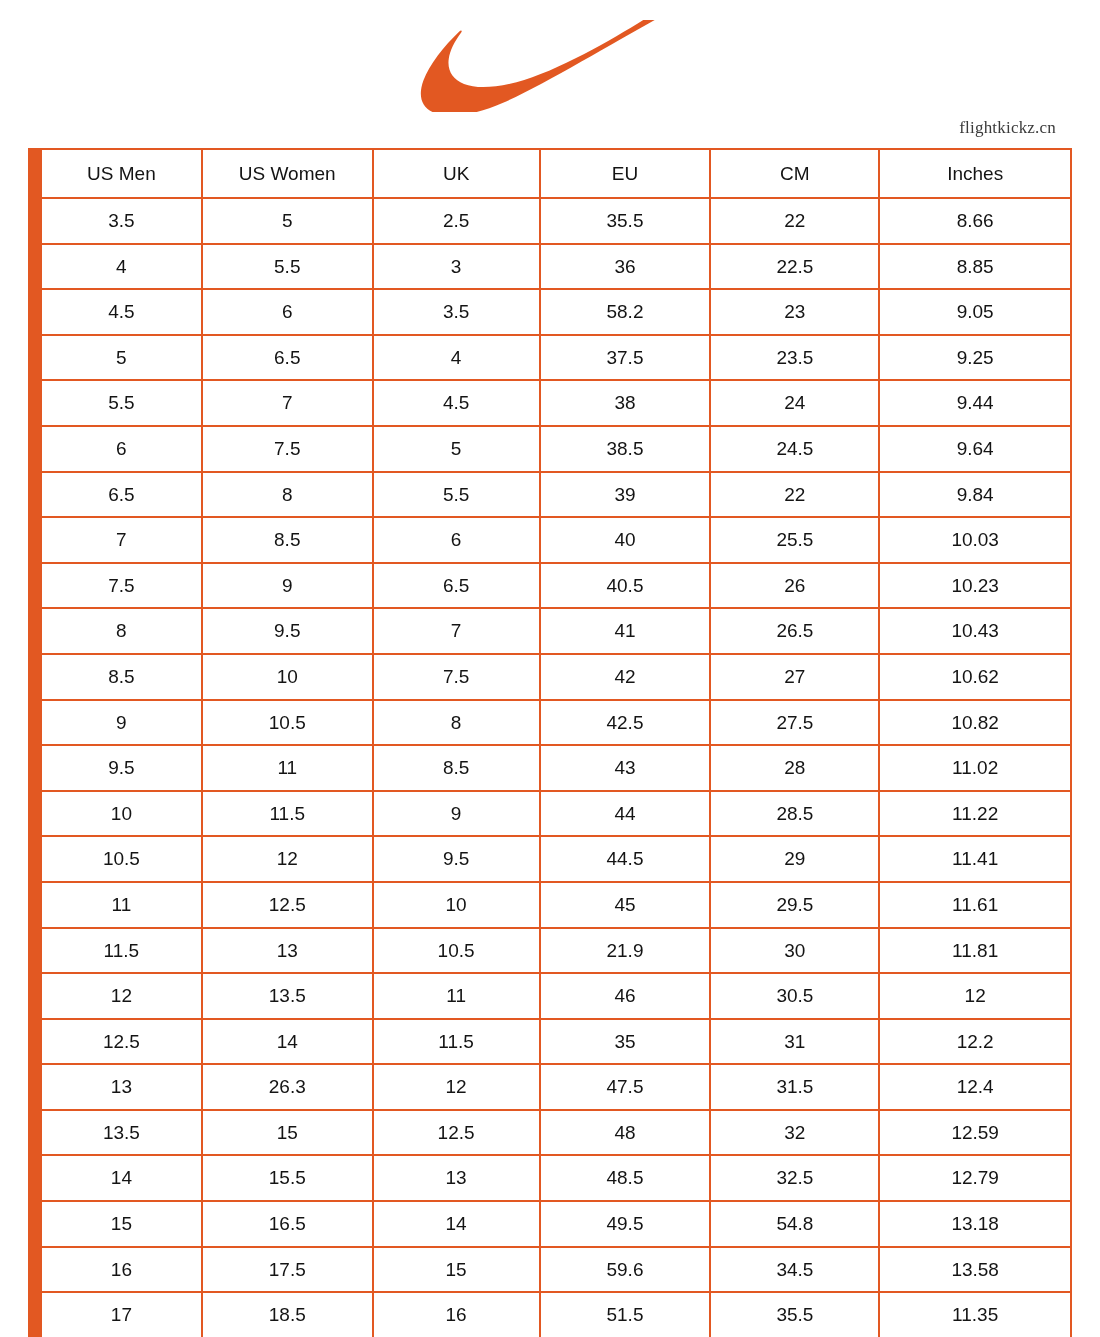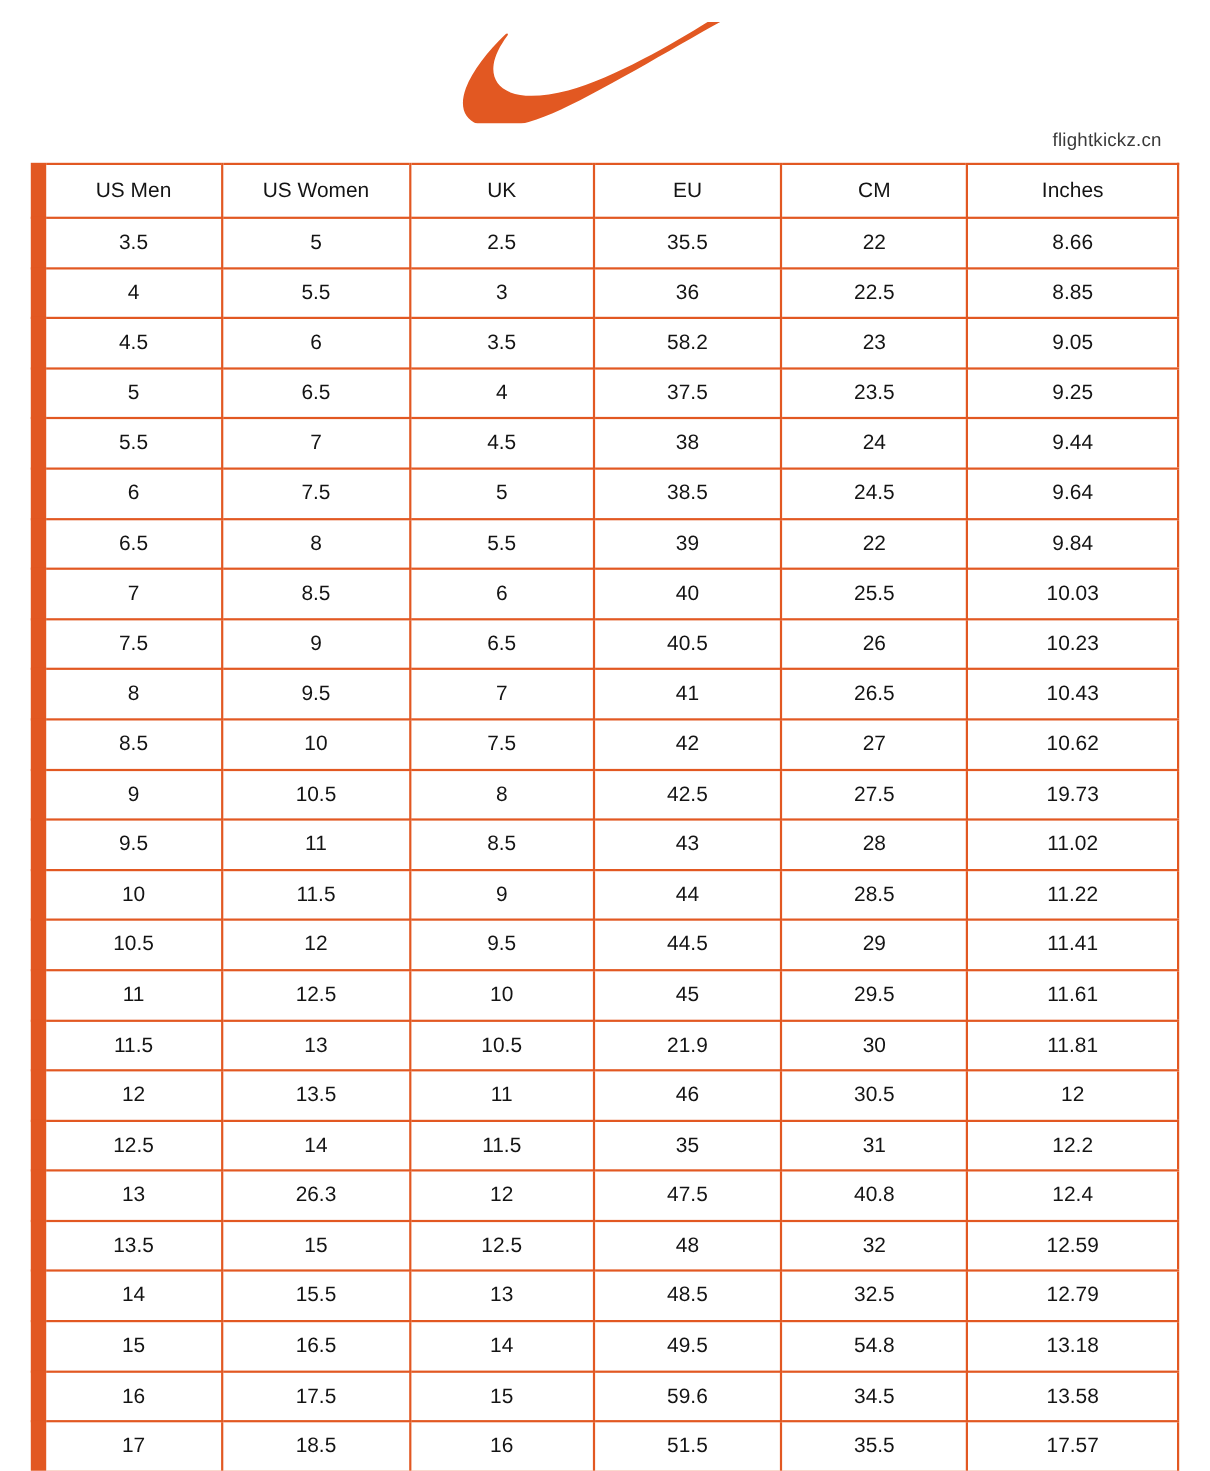--- a/index.html
+++ b/index.html
@@ -35,21 +35,21 @@
     display: block;
   }
   
   .watermark {
     position: absolute;
     top: 118px;
     right: 44px;
     font-size: 17px;
     color: #3a3a3a;
     letter-spacing: 0.2px;
-    font-family: Liberation Sans, sans-serif;
+    font-family: Liberation Serif, serif;
   }
   
   .table-wrap {
     position: absolute;
     top: 148px;
     left: 28px;
     width: 1044px;
   }
   table.size-table {
     border-collapse: collapse;
@@ -225,21 +225,21 @@
             <td class="eu-cell">42</td>
             <td>27</td>
             <td>10.62</td>
           </tr>
           <tr>
             <td>9</td>
             <td>10.5</td>
             <td>8</td>
             <td class="eu-cell">42.5</td>
             <td>27.5</td>
-            <td>19.73</td>
+            <td>10.82</td>
           </tr>
           <tr>
             <td>9.5</td>
             <td>11</td>
             <td>8.5</td>
             <td class="eu-cell">43</td>
             <td>28</td>
             <td>11.02</td>
           </tr>
           <tr>
@@ -288,21 +288,21 @@
             <td>11.5</td>
             <td class="eu-cell">35</td>
             <td>31</td>
             <td>12.2</td>
           </tr>
           <tr>
             <td>13</td>
             <td>26.3</td>
             <td>12</td>
             <td class="eu-cell">47.5</td>
-            <td>40.8</td>
+            <td>31.5</td>
             <td>12.4</td>
           </tr>
           <tr>
             <td>13.5</td>
             <td>15</td>
             <td>12.5</td>
             <td class="eu-cell">48</td>
             <td>32</td>
             <td>12.59</td>
           </tr>
@@ -329,19 +329,19 @@
             <td class="eu-cell">59.6</td>
             <td>34.5</td>
             <td>13.58</td>
           </tr>
           <tr>
             <td>17</td>
             <td>18.5</td>
             <td>16</td>
             <td class="eu-cell">51.5</td>
             <td>35.5</td>
-            <td>17.57</td>
+            <td>11.35</td>
           </tr>
         </tbody>
     </table>
   </div>
 
 </div>
 
 </body></html>

